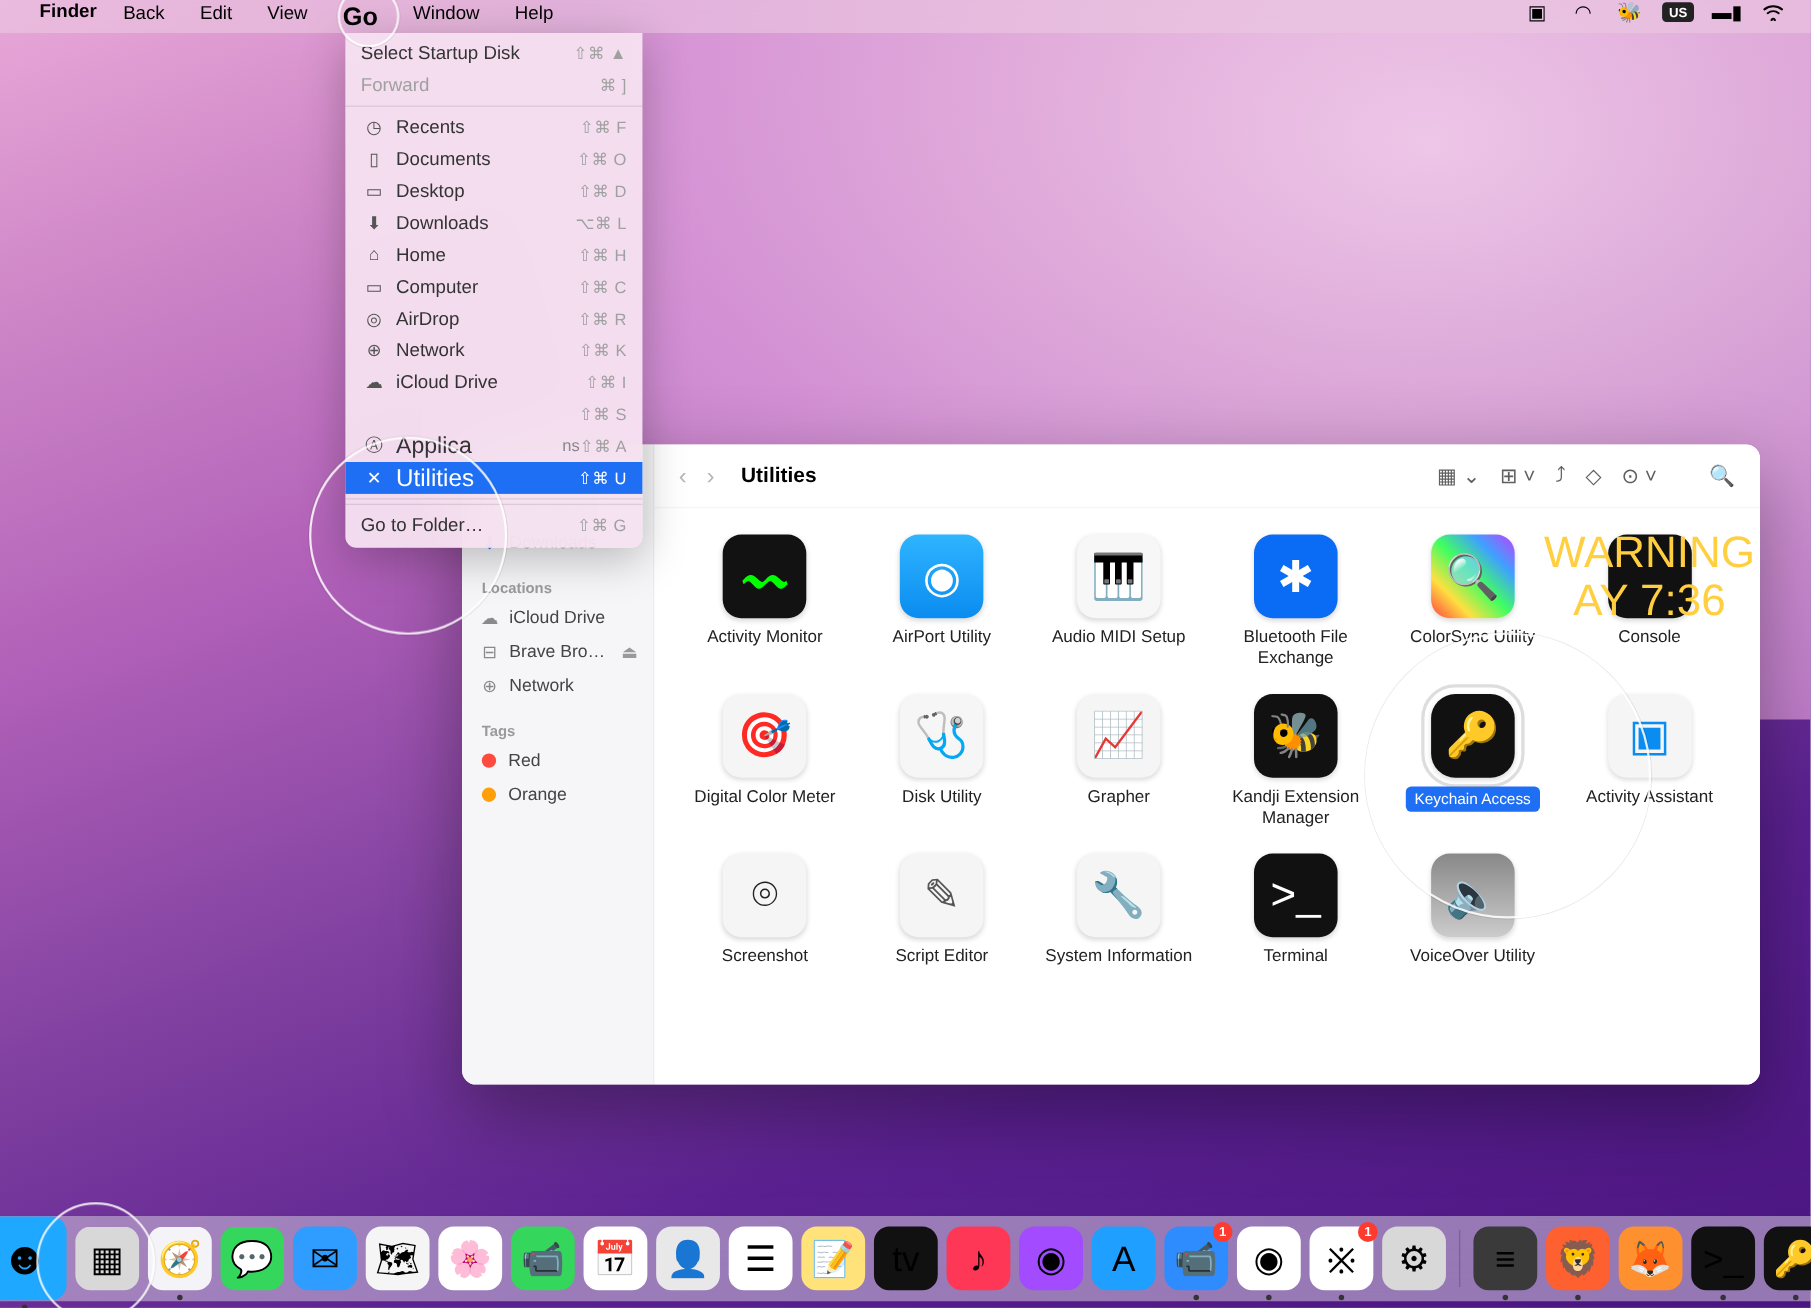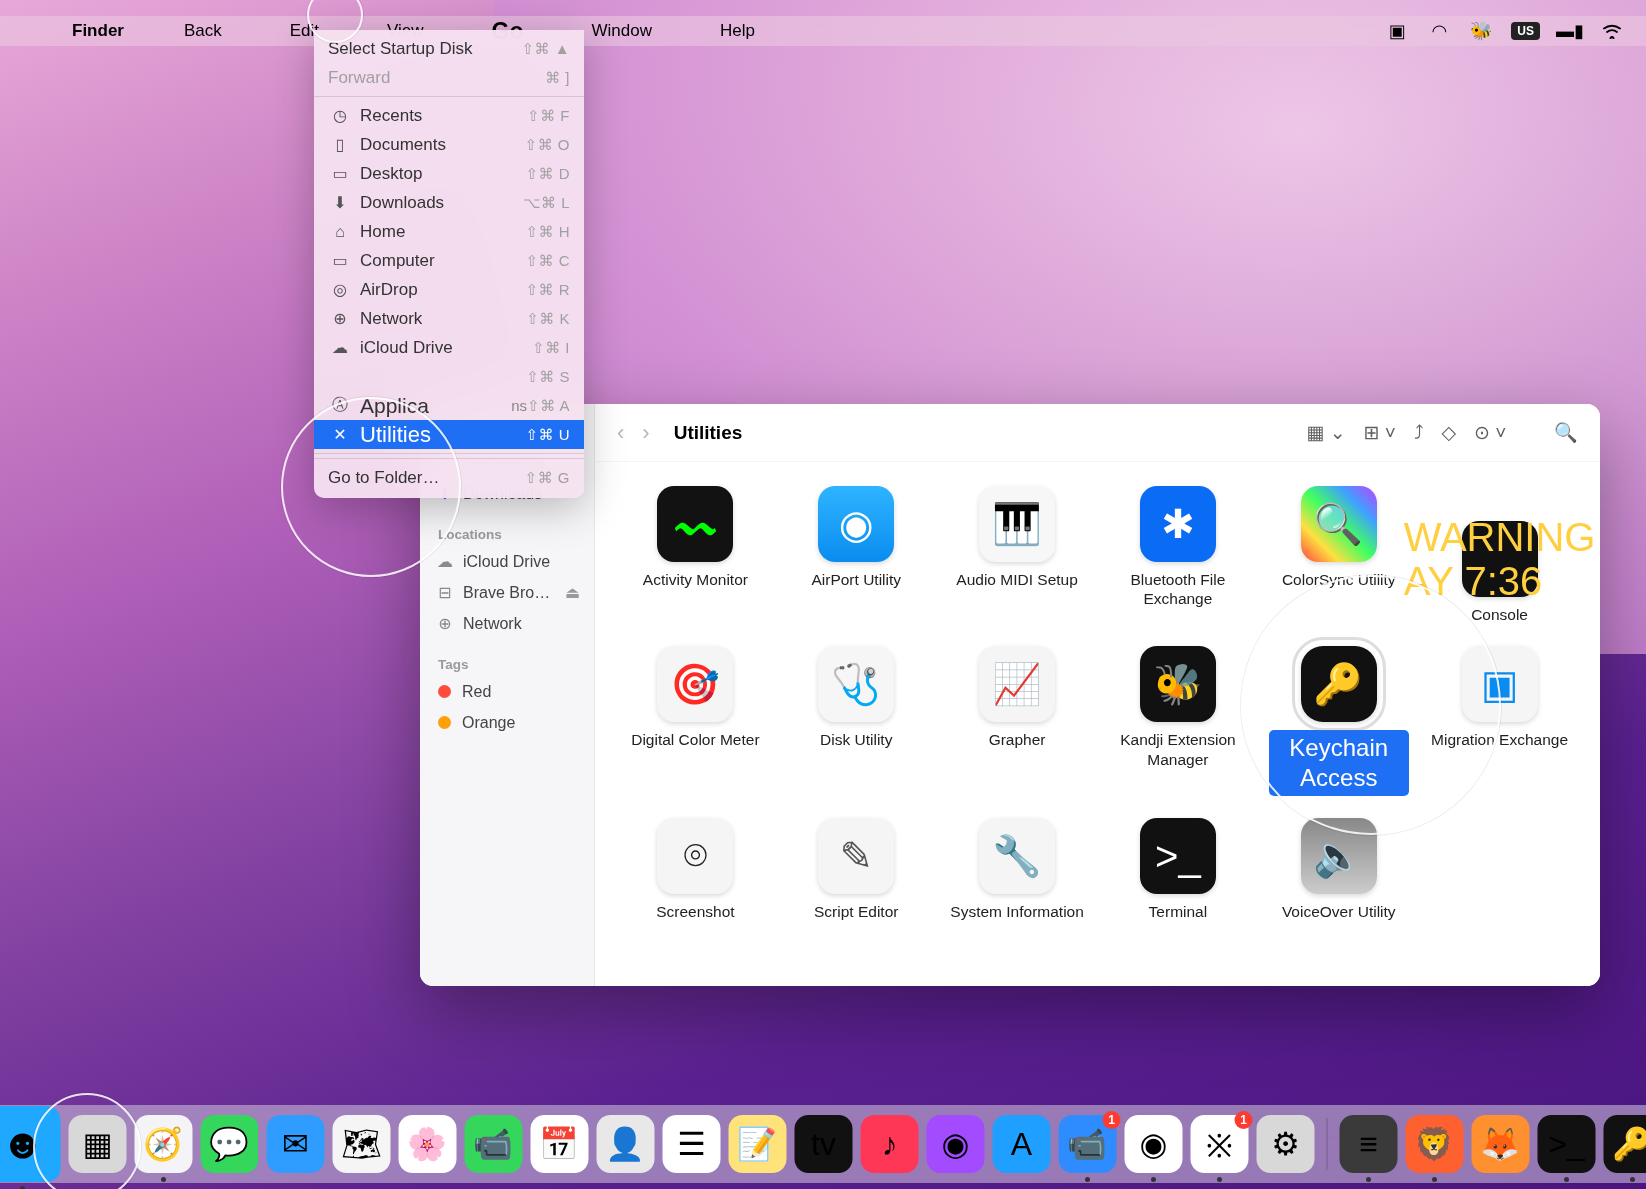--- a/index.html
+++ b/index.html
@@ -3,21 +3,21 @@
 <meta charset="utf-8">
 <style>
 * { margin: 0; padding: 0; box-sizing: border-box; font-family: -apple-system, "Helvetica Neue", Helvetica, Arial, sans-serif; }
 html, body { width: 1646px; height: 1189px; overflow: hidden; }
 body { position: relative; background: linear-gradient(160deg, #e8a8d8 0%, #d088c8 15%, #b060b8 35%, #8040a0 55%, #5a2090 75%, #4a1580 100%); }
 
 
 .wave { position: absolute; top: 0; right: 0; width: 70%; height: 55%; background: radial-gradient(ellipse at 70% 20%, #f8d8f0 0%, #e8b8e0 30%, #d898d8 60%, #c078c8 100%); border-bottom-left-radius: 50% 40%; opacity: 0.85; }
 
 
-.menubar { position: absolute; top: 16px; left: 0; width: 100%; height: 30px; background: rgba(235, 200, 225, 0.6); backdrop-filter: blur(20px); display: flex; align-items: center; font-size: 17px; color: #000; z-index: 100; gap: 36px; }
+.menubar { position: absolute; top: 0; left: 0; width: 100%; height: 30px; background: rgba(235, 200, 225, 0.6); backdrop-filter: blur(20px); display: flex; align-items: flex-start; font-size: 17px; color: #000; z-index: 100; }
 .menubar .apple { margin: 0 14px 0 22px; font-size: 19px; }
 .menubar .app { font-weight: 700; margin-right: 18px; }
 .menubar .mitem { margin-right: 20px; padding: 2px 6px; cursor: default; }
 .menubar .mitem.active { font-size: 23px; font-weight: 600; }
 .menubar .spacer { flex: 1; }
 .menubar .right { display: flex; align-items: center; gap: 18px; margin-right: 22px; }
 .menubar .right .ico { width: 24px; height: 22px; display: flex; align-items: center; justify-content: center; font-size: 18px; }
 .usbox { background: #222; color: #fff; font-size: 12px; font-weight: 600; border-radius: 4px; padding: 2px 6px; }
 
 
@@ -54,30 +54,30 @@
 .finder .toolbar .nav { color: #b7b7b7; font-size: 22px; }
 .finder .toolbar .title { font-size: 19px; font-weight: 700; margin-left: 6px; }
 .finder .toolbar .tspacer { flex: 1; }
 .finder .toolbar .tbtn { color: #5f5f5f; font-size: 19px; display: flex; align-items: center; gap: 3px; }
 
 .finder .grid { flex: 1; overflow: auto; padding: 24px 24px 0; }
 .finder .gridwrap { display: grid; grid-template-columns: repeat(6, 1fr); column-gap: 8px; row-gap: 22px; }
 .finder .app { display: flex; flex-direction: column; align-items: center; }
 .finder .app .aicon { width: 76px; height: 76px; border-radius: 17px; display: flex; align-items: center; justify-content: center; font-size: 40px; margin-bottom: 8px; position: relative; box-shadow: 0 2px 5px rgba(0,0,0,0.15); }
 .finder .app .alabel { font-size: 15.5px; color: #222; text-align: center; line-height: 1.25; max-width: 140px; }
-.finder .app.selected .alabel { background: #1f6ff5; color: #fff; border-radius: 5px; padding: 3px 8px; font-size: 24px; font-weight: 500; }
+.finder .app.selected .alabel { background: #1f6ff5; color: #fff; border-radius: 5px; padding: 3px 8px; font-size: 14px; font-weight: 500; }
 .finder .app.selected .aicon { outline: 3px solid rgba(120,120,120,0.25); outline-offset: 6px; border-radius: 22px; }
 
 
 .i-activity { background: #121212; color: #0f0; }
 .i-airport { background: linear-gradient(#2fb4ff,#0a8cf0); color: #fff; }
 .i-audiomidi { background: #f7f7f7; }
 .i-bluetooth { background: #0a6cf5; color: #fff; }
 .i-colorsync { background: linear-gradient(45deg,#ff4040,#ffdf40,#40ff60,#40a0ff,#c040ff); }
-.i-console { background: #111; color: #ffcf40; font-size: 12px; text-align: left; line-height: 1.1; padding: 4px; margin-top: 35px; }
+.i-console { background: #111; color: #ffcf40; font-size: 12px; text-align: center; line-height: 1.1; padding: 4px; }
 .i-dcm { background: #f5f5f5; }
 .i-diskutil { background: #f6f6f6; color: #888; }
 .i-grapher { background: #f5f5f5; }
 .i-kandji { background: #111; color: #fff; }
 .i-keychain { background: #111; color: #ccc; }
 .i-migration { background: #f5f5f5; color: #0a8cf0; }
 .i-screenshot { background: #f5f5f5; color: #222; }
 .i-script { background: #f5f5f5; color: #555; }
 .i-sysinfo { background: #f5f5f5; color: #888; }
 .i-terminal { background: #111; color: #fff; font-size: 28px; }
@@ -300,21 +300,21 @@
           <div class="app">
             <div class="aicon i-kandji">🐝</div>
             <div class="alabel">Kandji Extension Manager</div>
           </div>
           <div class="app selected">
             <div class="aicon i-keychain">🔑</div>
             <div class="alabel">Keychain Access</div>
           </div>
           <div class="app">
             <div class="aicon i-migration">▣</div>
-            <div class="alabel">Migration Exchange</div>
+            <div class="alabel">Activity Assistant</div>
           </div>
           <div class="app">
             <div class="aicon i-screenshot">⌾</div>
             <div class="alabel">Screenshot</div>
           </div>
           <div class="app">
             <div class="aicon i-script">✎</div>
             <div class="alabel">Script Editor</div>
           </div>
           <div class="app">

